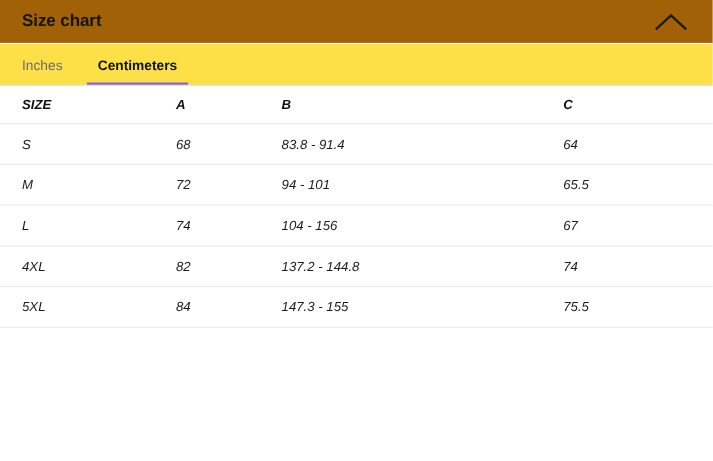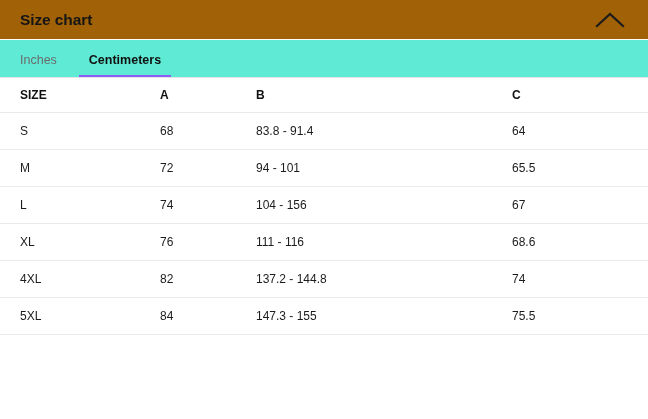--- a/index.html
+++ b/index.html
@@ -49,21 +49,21 @@
     display: block;
   }
   
   .tabs {
     display: flex;
     align-items: flex-end;
     height: 38px;
     padding: 0 20px;
     box-sizing: border-box;
     border-bottom: 1px solid #e3e3e3;
-    background: #5eead4;
+    background: #fde047;
   }
   .tab {
     font-size: 12.5px;
     color: #6b6b6b;
     padding: 0 10px 9px 10px;
     cursor: pointer;
     border-bottom: 2px solid transparent;
     line-height: 1;
   }
   .tab:first-child {
@@ -83,20 +83,21 @@
   }
   .table th, .table td {
     text-align: left;
     font-size: 12px;
     padding: 0;
     height: 36px;
     vertical-align: middle;
     border-bottom: 1px solid #eaeaea;
     color: #1c1c1c;
     font-weight: normal;
+    font-style: italic;
   }
   .table th {
     font-weight: bold;
     font-size: 12px;
     height: 34px;
     color: #111111;
   }
   .col-size { width: 140px; padding-left: 20px !important; }
   .col-a { width: 96px; }
   .col-b { width: 256px; }
@@ -146,26 +147,20 @@
         <td class="col-b">94 - 101</td>
         <td class="col-c">65.5</td>
       </tr>
       <tr>
         <td class="col-size">L</td>
         <td class="col-a">74</td>
         <td class="col-b">104 - 156</td>
         <td class="col-c">67</td>
       </tr>
       <tr>
-        <td class="col-size">XL</td>
-        <td class="col-a">76</td>
-        <td class="col-b">111 - 116</td>
-        <td class="col-c">68.6</td>
-      </tr>
-      <tr>
         <td class="col-size">4XL</td>
         <td class="col-a">82</td>
         <td class="col-b">137.2 - 144.8</td>
         <td class="col-c">74</td>
       </tr>
       <tr>
         <td class="col-size">5XL</td>
         <td class="col-a">84</td>
         <td class="col-b">147.3 - 155</td>
         <td class="col-c">75.5</td>

